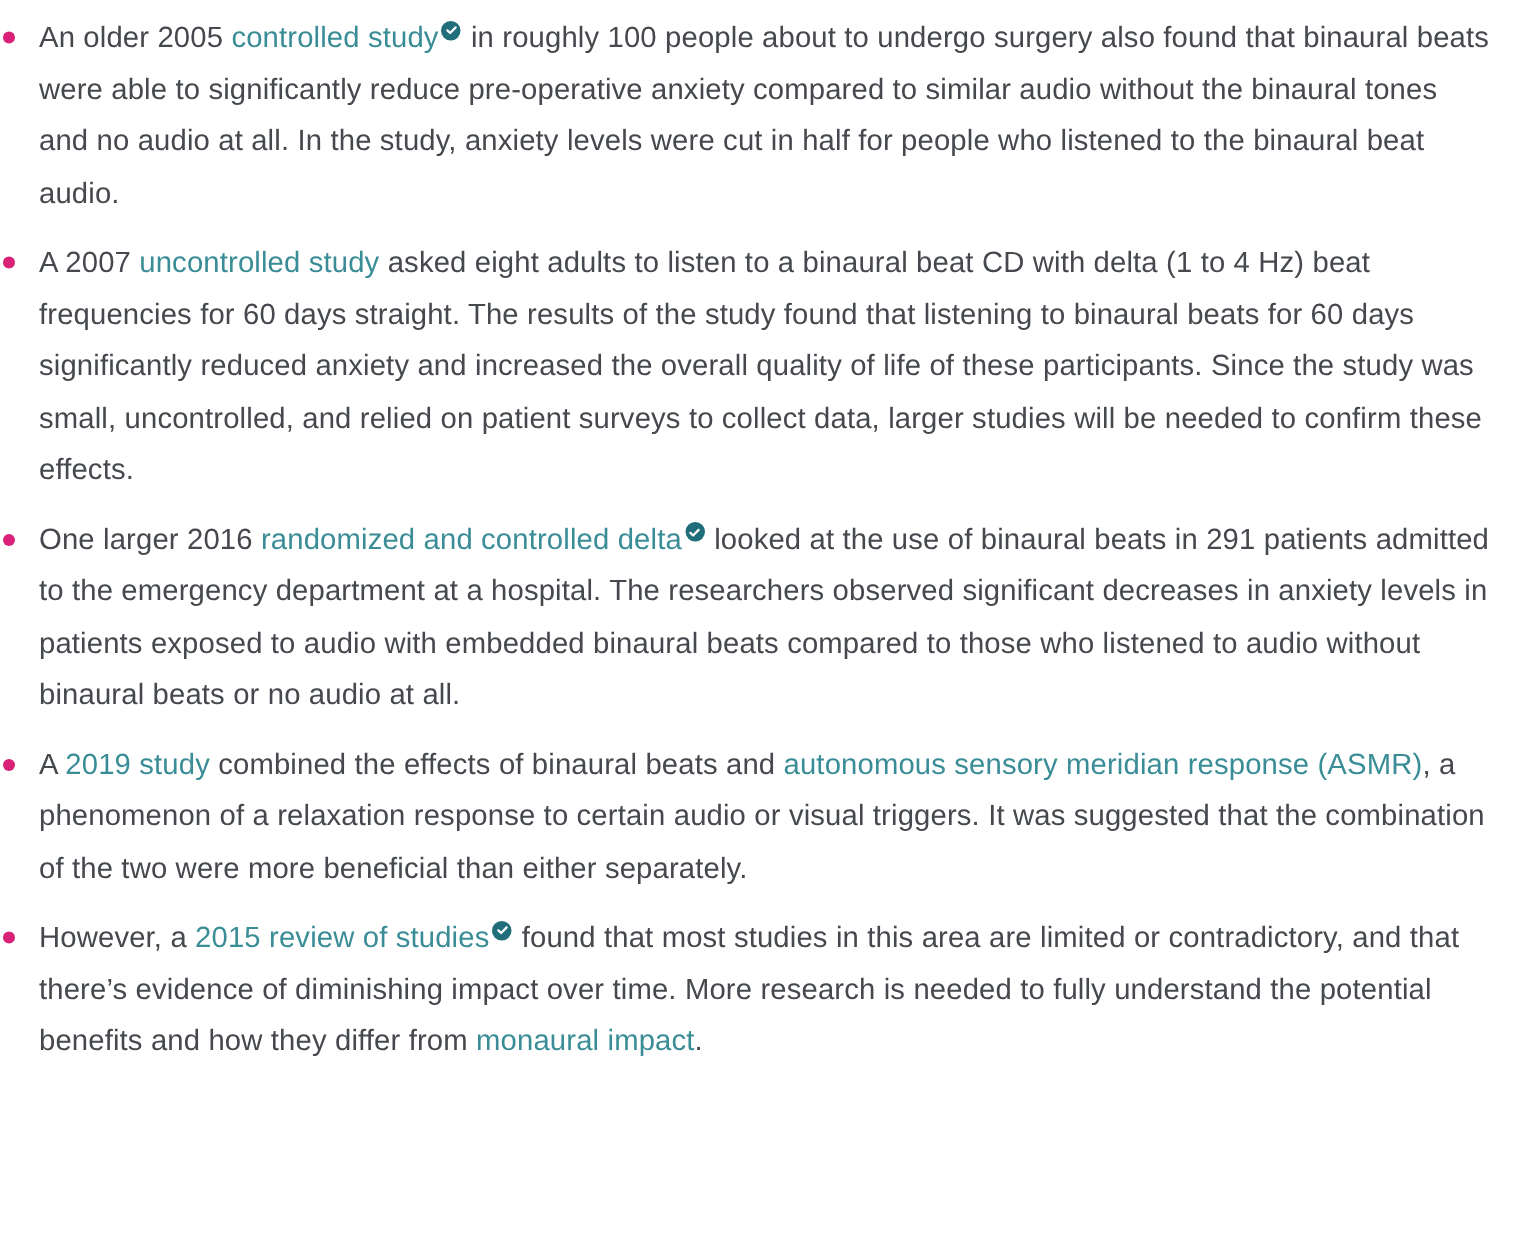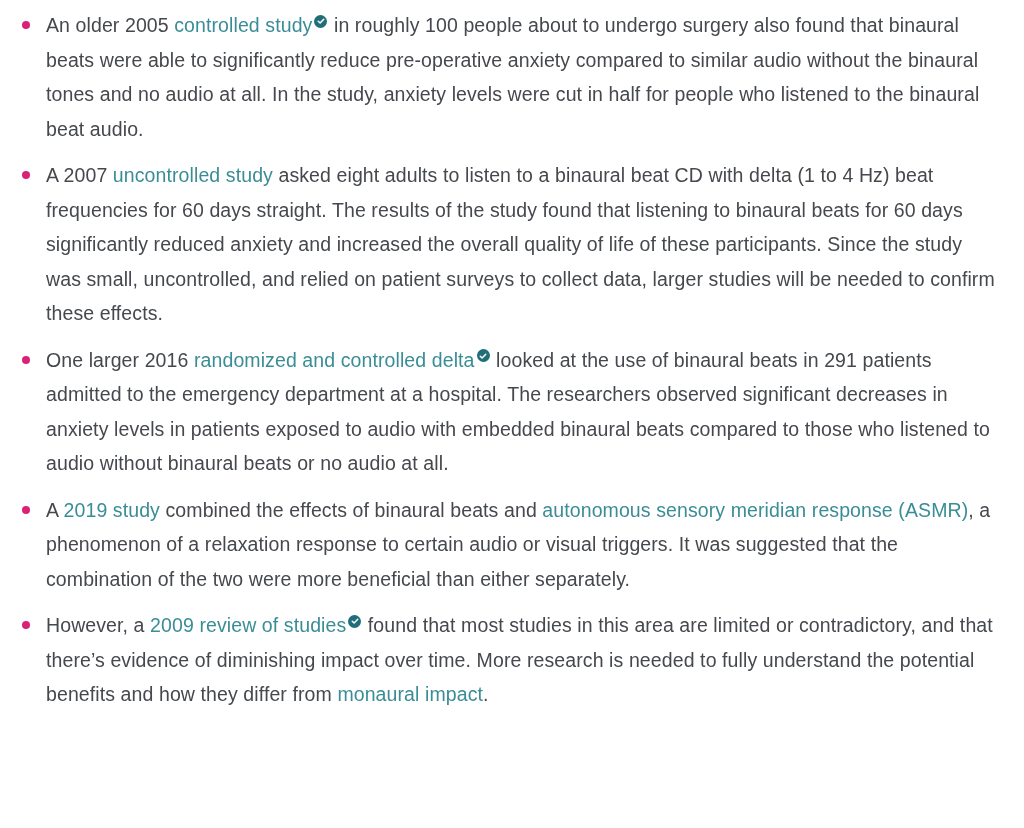--- a/index.html
+++ b/index.html
@@ -10,21 +10,21 @@
     --page-bg:#ffffff;
   }
   *{margin:0;padding:0;box-sizing:border-box;}
   html,body{width:1024px;height:828px;overflow:hidden;}
   body{
     background:var(--page-bg);
     font-family:"Liberation Sans","DejaVu Sans",sans-serif;
     color:var(--text-color);
   }
   .article{
-    padding:8px 28px 0 46px;
+    padding:8px 28px 0 26px;
   }
   ul.studies{
     list-style:none;
   }
   ul.studies li{
     position:relative;
     font-size:19.5px;
     line-height:34.5px;
     letter-spacing:0.1px;
     margin-bottom:12px;
@@ -70,19 +70,19 @@
             <path d="M2.5 8.5 L6.2 12 L13.5 4.5" stroke="#ffffff" stroke-width="3" fill="none" stroke-linecap="round" stroke-linejoin="round"></path>
           </svg>
         </span><span> in roughly 100 people about to undergo surgery also found that binaural beats were able to significantly reduce pre-operative anxiety compared to similar audio without the binaural tones and no audio at all. In the study, anxiety levels were cut in half for people who listened to the binaural beat audio.</span></li>
       <li><span class="bullet-dot"></span><span>A 2007 </span><a class="study-link" href="#">uncontrolled study</a><span> asked eight adults to listen to a binaural beat CD with delta (1 to 4 Hz) beat frequencies for 60 days straight. The results of the study found that listening to binaural beats for 60 days significantly reduced anxiety and increased the overall quality of life of these participants. Since the study was small, uncontrolled, and relied on patient surveys to collect data, larger studies will be needed to confirm these effects.</span></li>
       <li><span class="bullet-dot"></span><span>One larger 2016 </span><a class="study-link" href="#">randomized and controlled delta</a><span class="verified-badge">
           <svg viewBox="0 0 16 16" width="8" height="8">
             <path d="M2.5 8.5 L6.2 12 L13.5 4.5" stroke="#ffffff" stroke-width="3" fill="none" stroke-linecap="round" stroke-linejoin="round"></path>
           </svg>
         </span><span> looked at the use of binaural beats in 291 patients admitted to the emergency department at a hospital. The researchers observed significant decreases in anxiety levels in patients exposed to audio with embedded binaural beats compared to those who listened to audio without binaural beats or no audio at all.</span></li>
       <li><span class="bullet-dot"></span><span>A </span><a class="study-link" href="#">2019 study</a><span> combined the effects of binaural beats and </span><a class="study-link" href="#">autonomous sensory meridian response (ASMR)</a><span>, a phenomenon of a relaxation response to certain audio or visual triggers. It was suggested that the combination of the two were more beneficial than either separately.</span></li>
-      <li><span class="bullet-dot"></span><span>However, a </span><a class="study-link" href="#">2009 review of studies</a><span class="verified-badge">
+      <li><span class="bullet-dot"></span><span>However, a </span><a class="study-link" href="#">2015 review of studies</a><span class="verified-badge">
           <svg viewBox="0 0 16 16" width="8" height="8">
             <path d="M2.5 8.5 L6.2 12 L13.5 4.5" stroke="#ffffff" stroke-width="3" fill="none" stroke-linecap="round" stroke-linejoin="round"></path>
           </svg>
         </span><span> found that most studies in this area are limited or contradictory, and that there’s evidence of diminishing impact over time. More research is needed to fully understand the potential benefits and how they differ from </span><a class="study-link" href="#">monaural impact</a><span>.</span></li>
     </ul>
 </main>
 
 </body></html>

